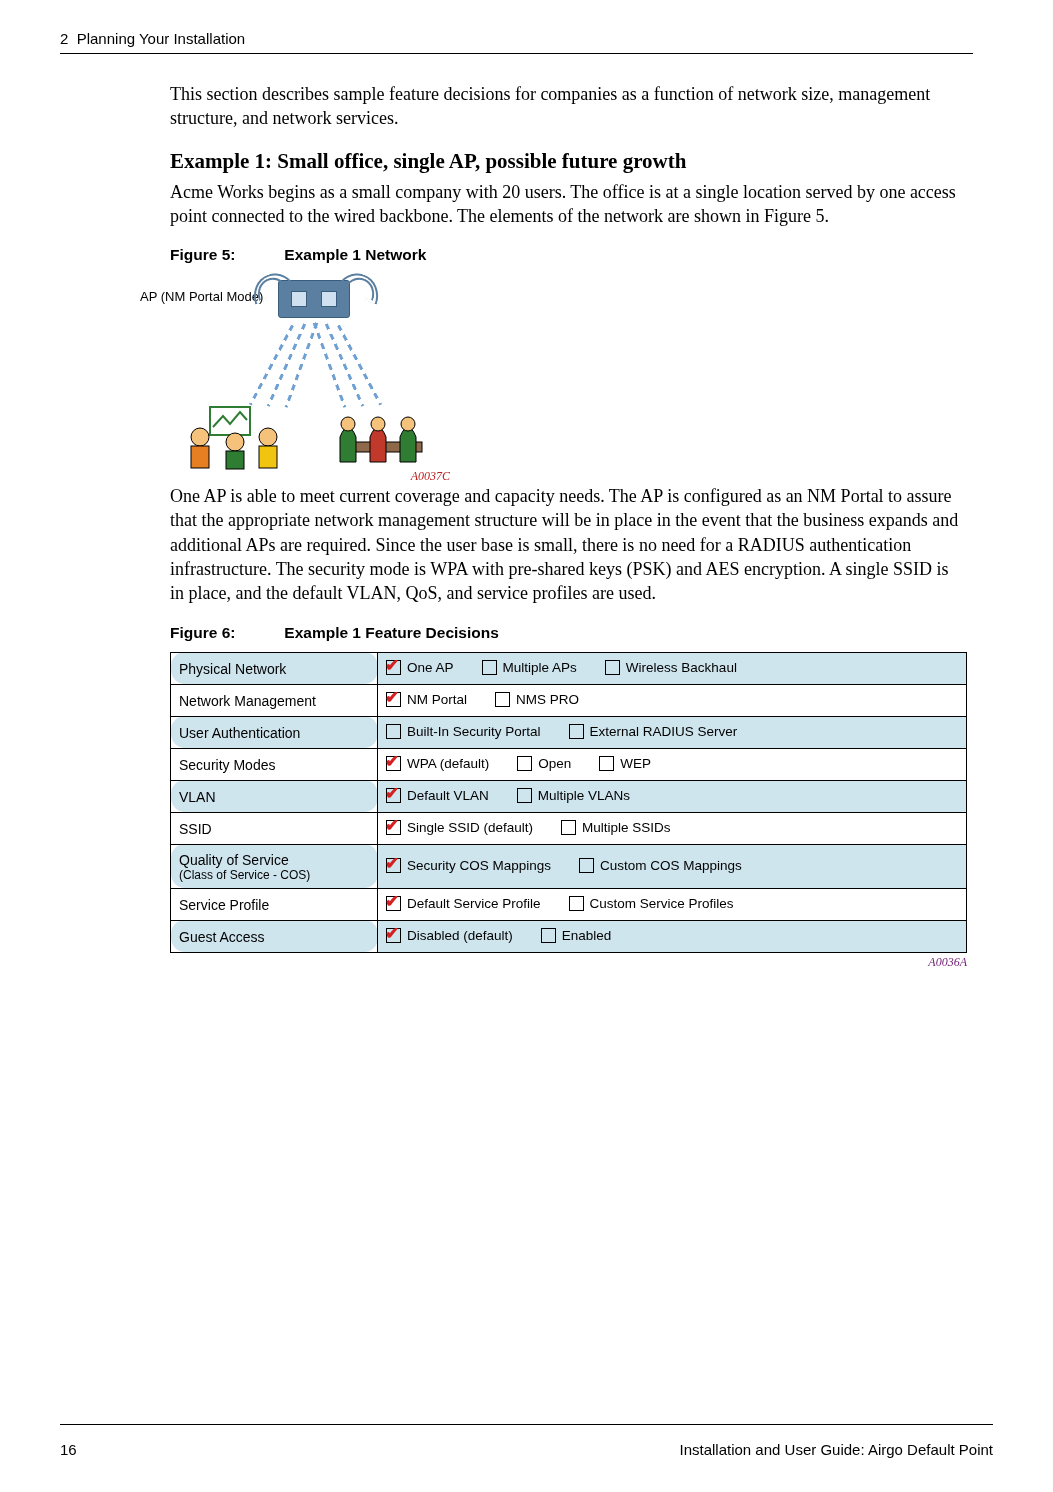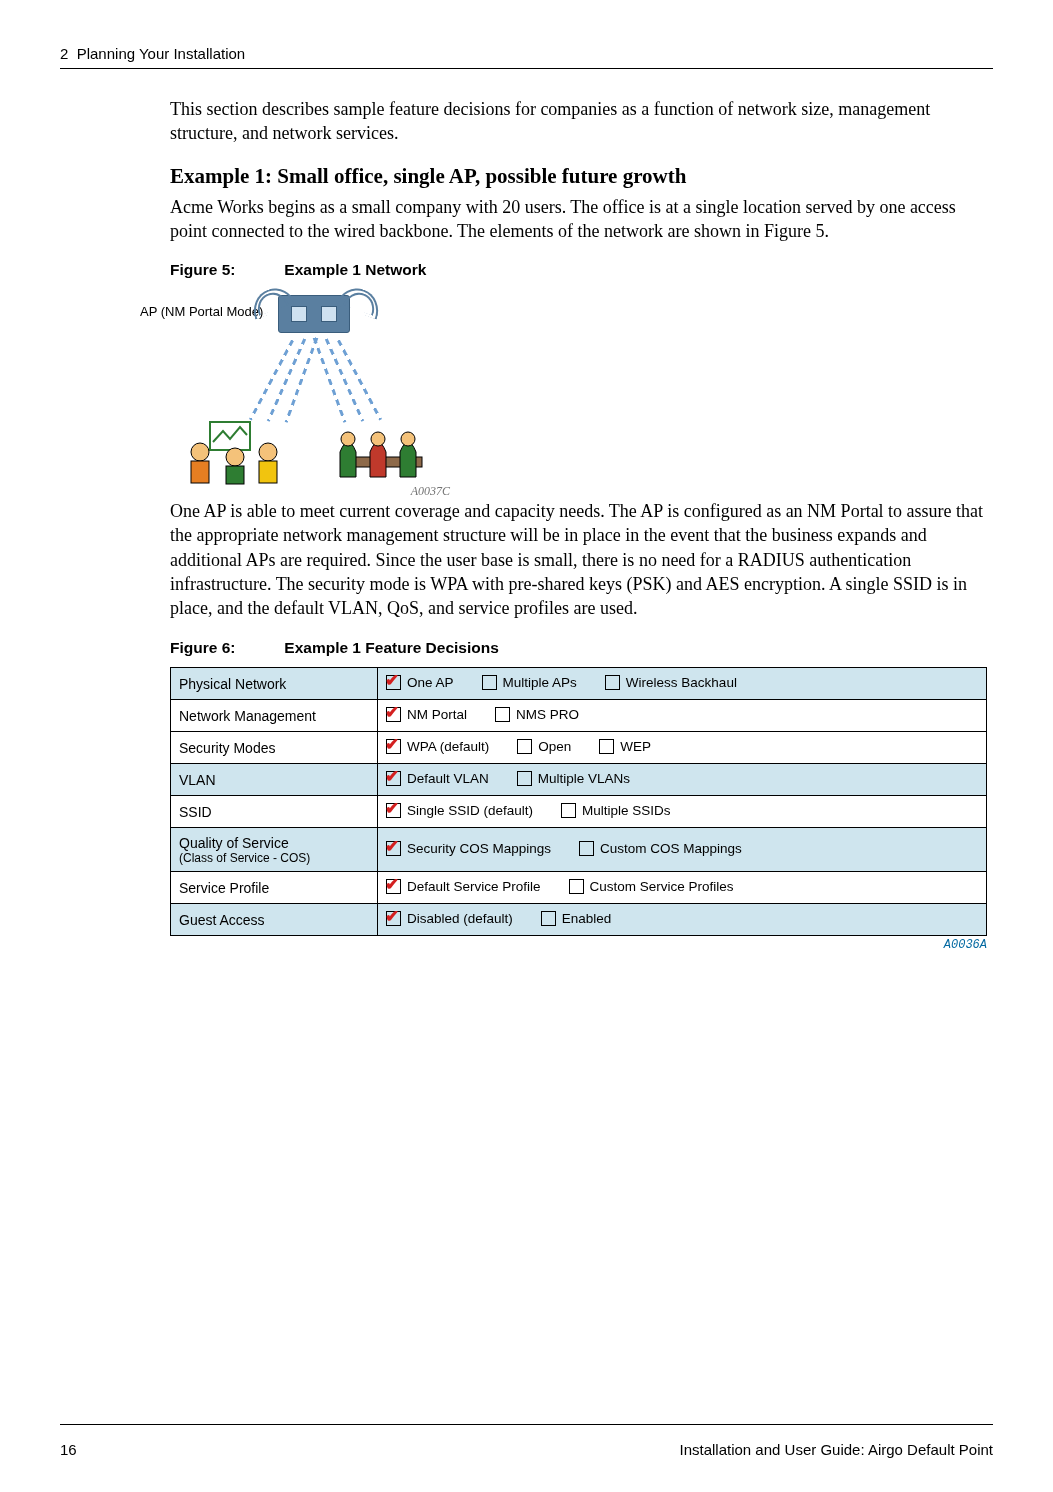--- a/index.html
+++ b/index.html
@@ -8,22 +8,21 @@
     font-family: "Times New Roman", Times, serif;
     font-size: 17px;
     color: #000;
     background: #fff;
     width: 1053px;
     height: 1492px;
     position: relative;
     box-sizing: border-box;
   }
   .page {
-    padding: 30px 60px 0 60px;
-    margin-top: 15px;
+    padding: 30px 80px 0 60px;
   }
   .running-header {
     font-family: Arial, Helvetica, sans-serif;
     font-size: 15px;
     padding-bottom: 6px;
     border-bottom: 1px solid #000;
     margin-bottom: 28px;
   }
   h1.section {
     font-family: Arial, Helvetica, sans-serif;
@@ -104,38 +103,39 @@
     position:absolute;
     width:110px;height:70px;
   }
   .group svg{width:100%;height:100%;}
   .figcode{
     position:absolute;
     right:30px;bottom:0;
     font-family: "Times New Roman", serif;
     font-style:italic;
     font-size:12px;
-    color:#737373;
+    color:#b91c1c;
   }
   
   table.ftable{
     border-collapse:collapse;
     width:100%;
     font-family: Arial, Helvetica, sans-serif;
     font-size:13.5px;
   }
   table.ftable td{
     border:1px solid #000;
     padding:7px 8px 6px 8px;
     vertical-align:middle;
   }
   tr.shade td{ background:#cfe5ee; }
   td.rowlabel{
     width:190px;
     font-size:14px;
+    border-radius:14px;
   }
   td.rowlabel .sub{
     display:block;
     font-size:12px;
   }
   .opt{
     display:inline-flex;
     align-items:flex-start;
     margin-right:28px;
     white-space:nowrap;
@@ -151,24 +151,24 @@
   .checkbox.checked::after{
     content:"✔";
     position:absolute;
     left:-2px;top:-6px;
     font-size:17px;
     color:#d42020;
     font-weight:bold;
   }
   .table-figcode{
     text-align:right;
-    font-family:Liberation Mono, monospace;
+    font-family:Liberation Serif, serif;
     font-style:italic;
     font-size:12px;
-    color:#0369a1;
+    color:#701a75;
     margin-top:2px;
   }
   .footer{
     position:absolute;
     bottom:34px;
     left:60px;right:60px;
     border-top:1px solid #000;
     padding-top:16px;
     font-family: Arial, Helvetica, sans-serif;
     font-size:15px;
@@ -262,20 +262,30 @@
           <tr>
             <td class="rowlabel">Network Management</td>
             <td><span class="opt">
                 <span class="checkbox checked"></span>
                 <span>NM Portal</span>
               </span><span class="opt">
                 <span class="checkbox"></span>
                 <span>NMS PRO</span>
               </span></td>
           </tr>
+          <tr class="shade">
+            <td class="rowlabel">User Authentication</td>
+            <td><span class="opt">
+                <span class="checkbox"></span>
+                <span>Built-In Security Portal</span>
+              </span><span class="opt">
+                <span class="checkbox"></span>
+                <span>External RADIUS Server</span>
+              </span></td>
+          </tr>
           <tr>
             <td class="rowlabel">Security Modes</td>
             <td><span class="opt">
                 <span class="checkbox checked"></span>
                 <span>WPA (default)</span>
               </span><span class="opt">
                 <span class="checkbox"></span>
                 <span>Open</span>
               </span><span class="opt">
                 <span class="checkbox"></span>

